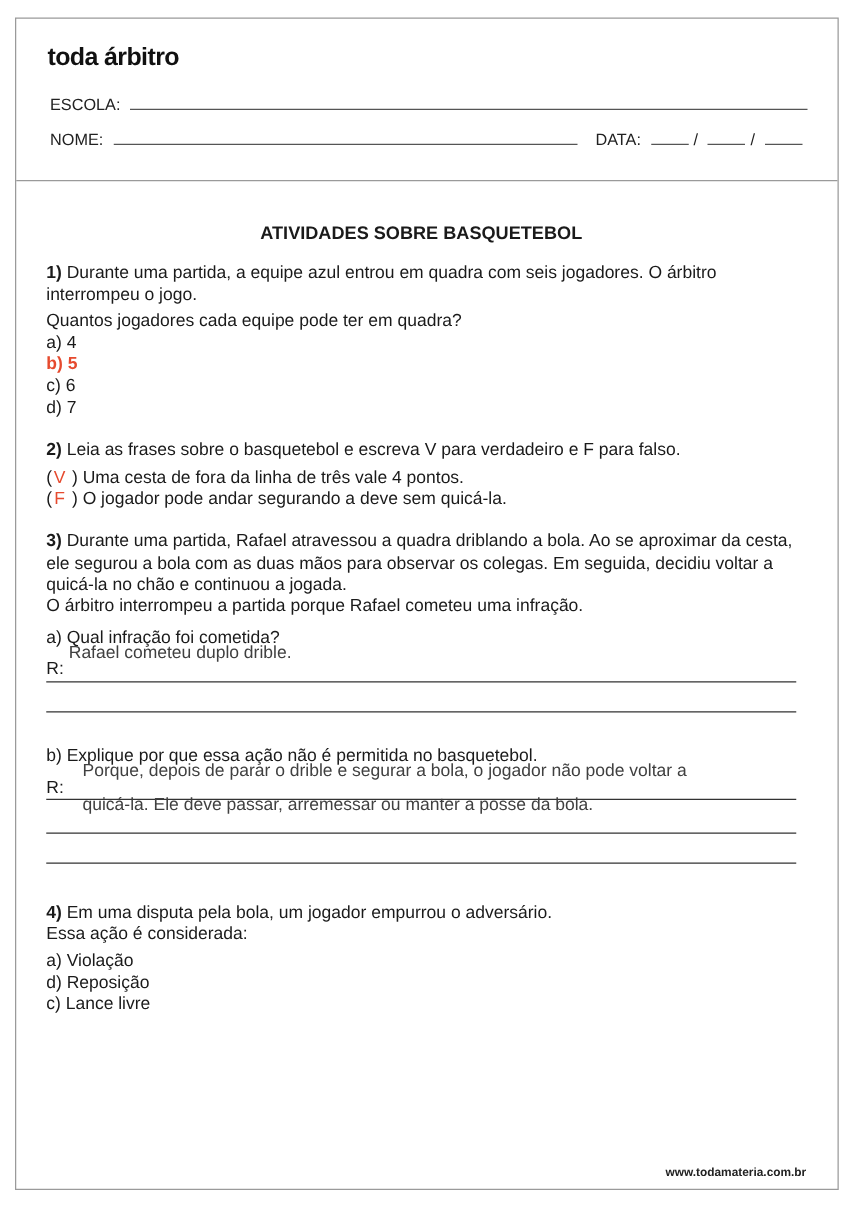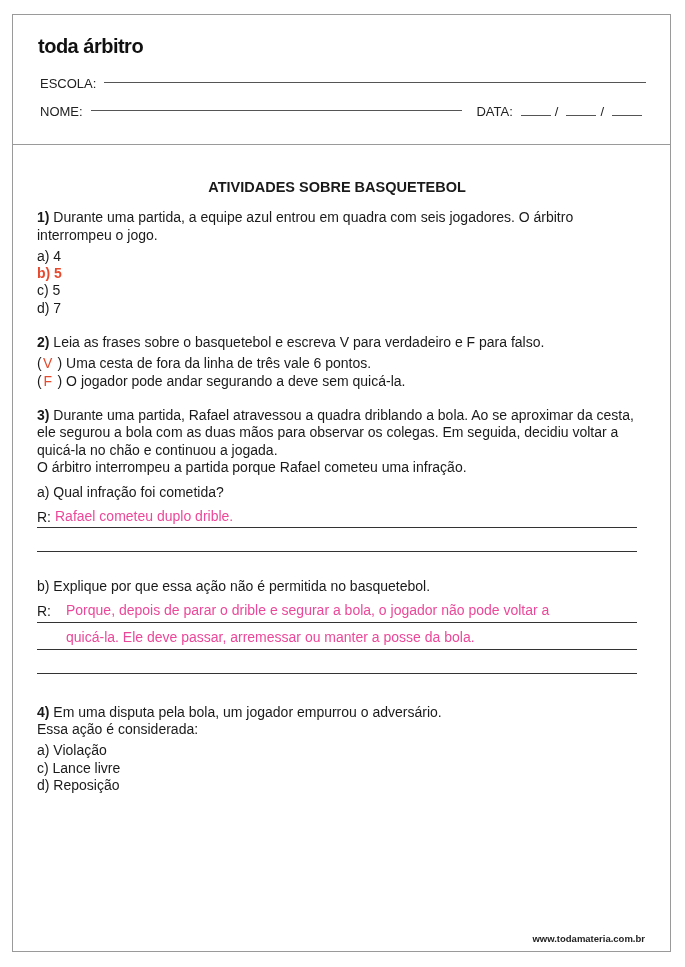--- a/index.html
+++ b/index.html
@@ -1,40 +1,40 @@
 <!DOCTYPE html>
 <html><head>
 <meta charset="utf-8">
 <style>
   html, body { margin: 0; padding: 0; background: #ffffff; }
   body { width: 685px; height: 967px; position: relative; font-family: "Liberation Sans", sans-serif; color: #1a1a1a; overflow: hidden; }
   .sheet { position: absolute; left: 12px; top: 14px; width: 659px; height: 938px; border: 1px solid #9a9a9a; box-sizing: border-box; }
   .header { position: absolute; left: 0; top: 0; width: 100%; height: 129px; border-bottom: 1px solid #9a9a9a; }
   .logo { position: absolute; left: 25px; top: 20px; font-size: 20px; font-weight: bold; letter-spacing: -0.5px; color: #111; }
-  .field-row { position: absolute; left: 27px; font-size: 13px; color: #222; display: flex; align-items: center; }
+  .field-row { position: absolute; left: 27px; font-size: 13px; color: #222; display: flex; align-items: flex-end; }
   .field-row .line { border-bottom: 1px solid #555; height: 1px; margin-left: 8px; margin-bottom: 3px; }
   .row-escola { top: 61px; width: 606px; }
   .row-escola .line { flex: 1; }
   .row-nome { top: 89px; width: 606px; }
   .row-nome .nome-line { width: 384px; }
   .date-group { margin-left: 14px; display: flex; align-items: flex-end; }
   .date-seg { width: 30px; border-bottom: 1px solid #555; height: 1px; margin: 0 4px 3px 8px; }
   .slash { font-size: 13px; }
   .content { position: absolute; left: 37px; top: 165px; width: 600px; font-size: 14px; line-height: 17.3px; color: #1a1a1a; }
   .title { text-align: center; font-weight: bold; font-size: 14.5px; margin: 14px 0 13px 0; }
   .q { margin-bottom: 0; }
   .qnum { font-weight: bold; }
   .p { margin: 0; }
   .gap-s { height: 4px; }
   .gap-m { height: 17px; }
   .ans-bold { color: #e64a2e; font-weight: bold; }
   .mark { color: #e64a2e; display: inline-block; width: 12px; text-align: center; }
   .resp { position: relative; height: 24px; border-bottom: 1px solid #333; margin-top: 2px; }
   .resp .r-label { position: absolute; left: 0; bottom: 1px; color: #1a1a1a; }
-  .resp .r-text { position: absolute; left: 18px; bottom: 2px; color: #ec4899; white-space: nowrap; }
+  .resp .r-text { position: absolute; left: 18px; bottom: 14px; color: #404040; white-space: nowrap; }
   .blank-line { height: 23px; border-bottom: 1px solid #333; }
   .footer { position: absolute; right: 40px; top: 933px; font-size: 9.5px; font-weight: bold; color: #222; }
 </style>
 </head>
 <body>
 
 <div class="sheet">
   <div class="header">
     <div class="logo">toda árbitro</div>
 
@@ -57,32 +57,33 @@
     </div>
   </div>
 </div>
 
 <div class="content">
   <div class="title">ATIVIDADES SOBRE BASQUETEBOL</div>
 
   <div class="q">
     <p class="p"><span class="qnum">1)</span><span> Durante uma partida, a equipe azul entrou em quadra com seis jogadores. O árbitro interrompeu o jogo.</span></p>
     <div class="gap-s"></div>
+    <p class="p">Quantos jogadores cada equipe pode ter em quadra?</p>
     <p class="p">a) 4</p>
     <p class="p ans-bold">b) 5</p>
-    <p class="p">c) 5</p>
+    <p class="p">c) 6</p>
     <p class="p">d) 7</p>
   </div>
 
   <div class="gap-m"></div>
 
   <div class="q">
     <p class="p"><span class="qnum">2)</span><span> Leia as frases sobre o basquetebol e escreva V para verdadeiro e F para falso.</span></p>
     <div class="gap-s"></div>
-    <p class="p"><span>(</span><span class="mark">V</span><span> ) Uma cesta de fora da linha de três vale 6 pontos.</span></p>
+    <p class="p"><span>(</span><span class="mark">V</span><span> ) Uma cesta de fora da linha de três vale 4 pontos.</span></p>
     <p class="p"><span>(</span><span class="mark">F</span><span> ) O jogador pode andar segurando a deve sem quicá-la.</span></p>
   </div>
 
   <div class="gap-m"></div>
 
   <div class="q">
     <p class="p"><span class="qnum">3)</span><span> Durante uma partida, Rafael atravessou a quadra driblando a bola. Ao se aproximar da cesta, ele segurou a bola com as duas mãos para observar os colegas. Em seguida, decidiu voltar a quicá-la no chão e continuou a jogada.</span></p>
     <p class="p">O árbitro interrompeu a partida porque Rafael cometeu uma infração.</p>
     <div class="gap-s"></div>
     <div class="gap-s"></div>
@@ -106,18 +107,18 @@
     <div class="blank-line"></div>
   </div>
 
   <div style="height:30px"></div>
 
   <div class="q">
     <p class="p"><span class="qnum">4)</span><span> Em uma disputa pela bola, um jogador empurrou o adversário.</span></p>
     <p class="p">Essa ação é considerada:</p>
     <div class="gap-s"></div>
     <p class="p">a) Violação</p>
+    <p class="p">d) Reposição</p>
     <p class="p">c) Lance livre</p>
-    <p class="p">d) Reposição</p>
   </div>
 </div>
 
 <div class="footer">www.todamateria.com.br</div>
 
 </body></html>

